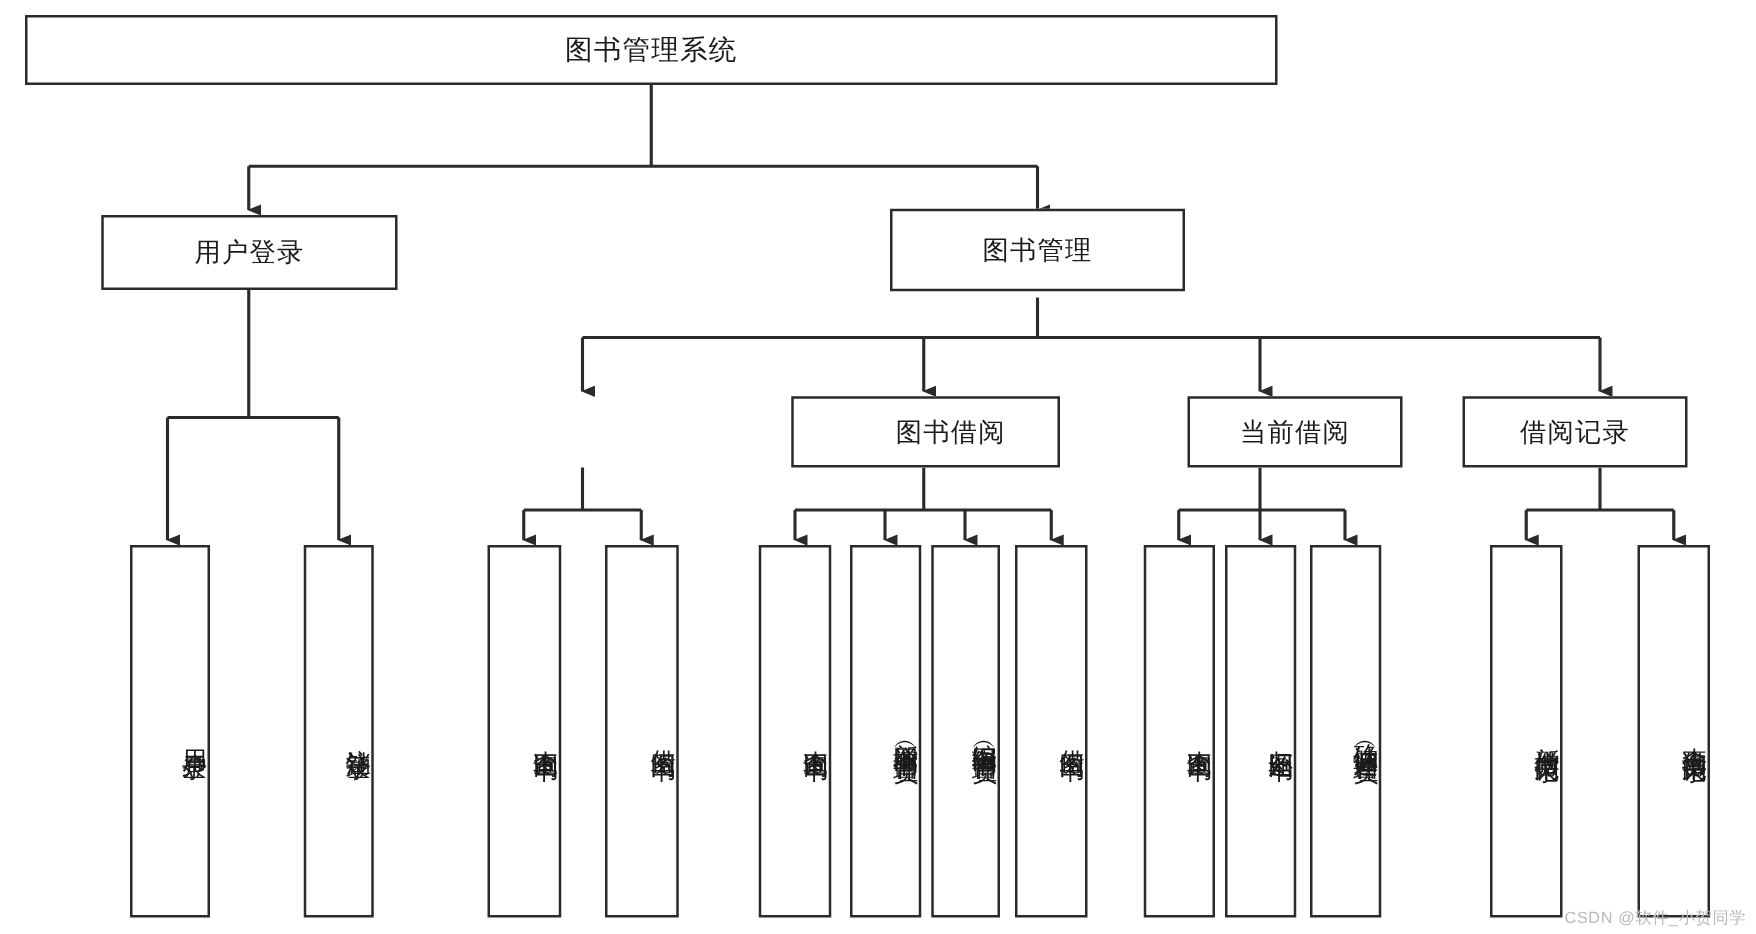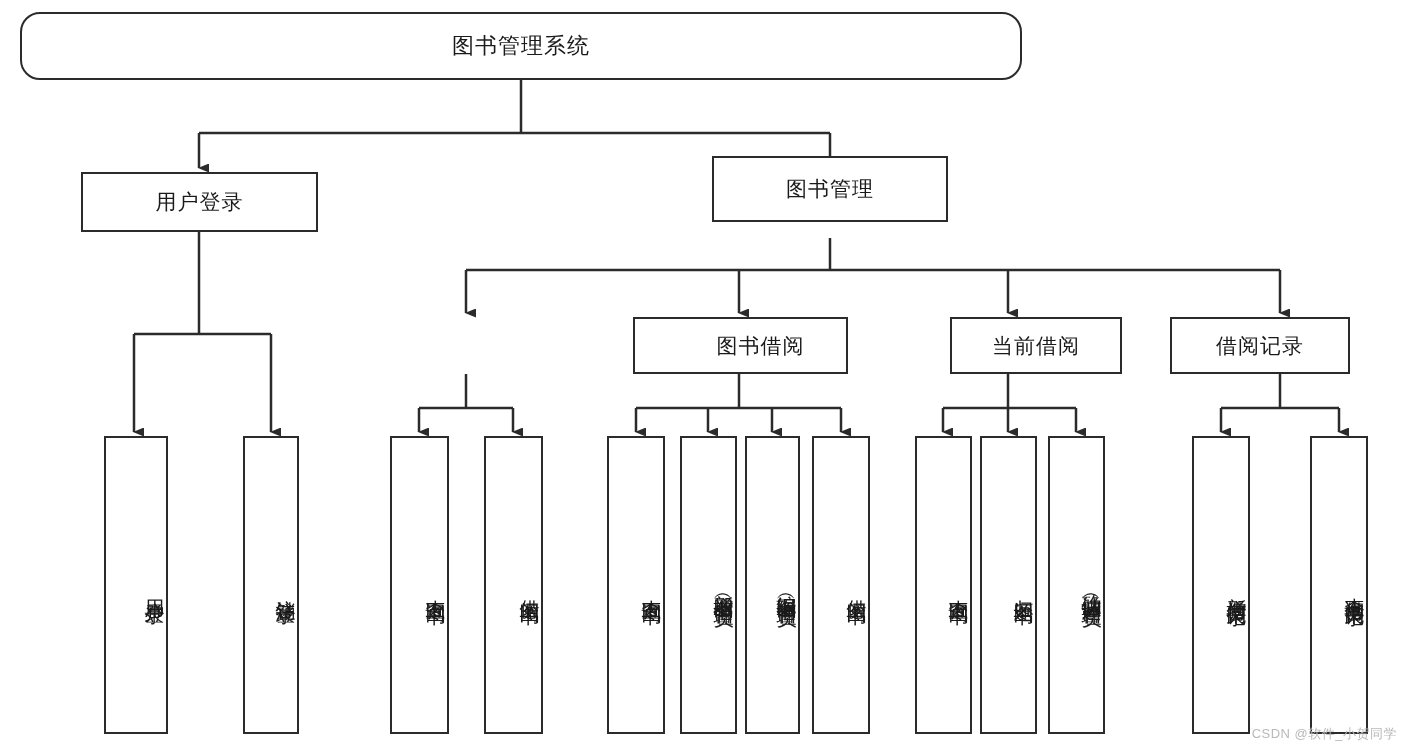--- a/index.html
+++ b/index.html
@@ -67,24 +67,24 @@
       <path d="M1008,408 L1008,432" marker-end="url(#ah)"></path>
       <path d="M1076,408 L1076,432" marker-end="url(#ah)"></path>
 
       <path d="M1280,374 L1280,408"></path>
       <path d="M1221,408 L1339,408"></path>
       <path d="M1221,408 L1221,432" marker-end="url(#ah)"></path>
       <path d="M1339,408 L1339,432" marker-end="url(#ah)"></path>
     </g>
   </svg>
 
-  <div class="node h" id="root-node" style="left: 20px; top: 12px; width: 1002px; height: 68px; border-radius: 20px;">图书管理系统</div>
+  <div class="node h" id="root-node" style="left: 20px; top: 12px; width: 1002px; height: 56px;">图书管理系统</div>
 
   <div class="node h" style="left: 81px; top: 172px; width: 237px; height: 60px;">用户登录</div>
-  <div class="node h" style="left: 712px; top: 156px; width: 236px; height: 66px;">图书管理</div>
+  <div class="node h" style="left: 712px; top: 167px; width: 236px; height: 66px;">图书管理</div>
 
   <div class="node h" style="left: 633px; top: 317px; width: 215px; height: 57px; padding-left: 40px;">图书借阅</div>
   <div class="node h" style="left: 950px; top: 317px; width: 172px; height: 57px;">当前借阅</div>
   <div class="node h" style="left: 1170px; top: 317px; width: 180px; height: 57px;">借阅记录</div>
 
   <div class="node leaf" style="left: 104px; top: 436px; width: 64px; height: 298px;">用户登录</div>
   <div class="node leaf" style="left: 243px; top: 436px; width: 56px; height: 298px;">注销登录</div>
   <div class="node leaf" style="left: 390px; top: 436px; width: 59px; height: 298px;">查询图书</div>
   <div class="node leaf" style="left: 484px; top: 436px; width: 59px; height: 298px;">借阅图书</div>
   <div class="node leaf" style="left: 607px; top: 436px; width: 58px; height: 298px;">查询图书</div>

